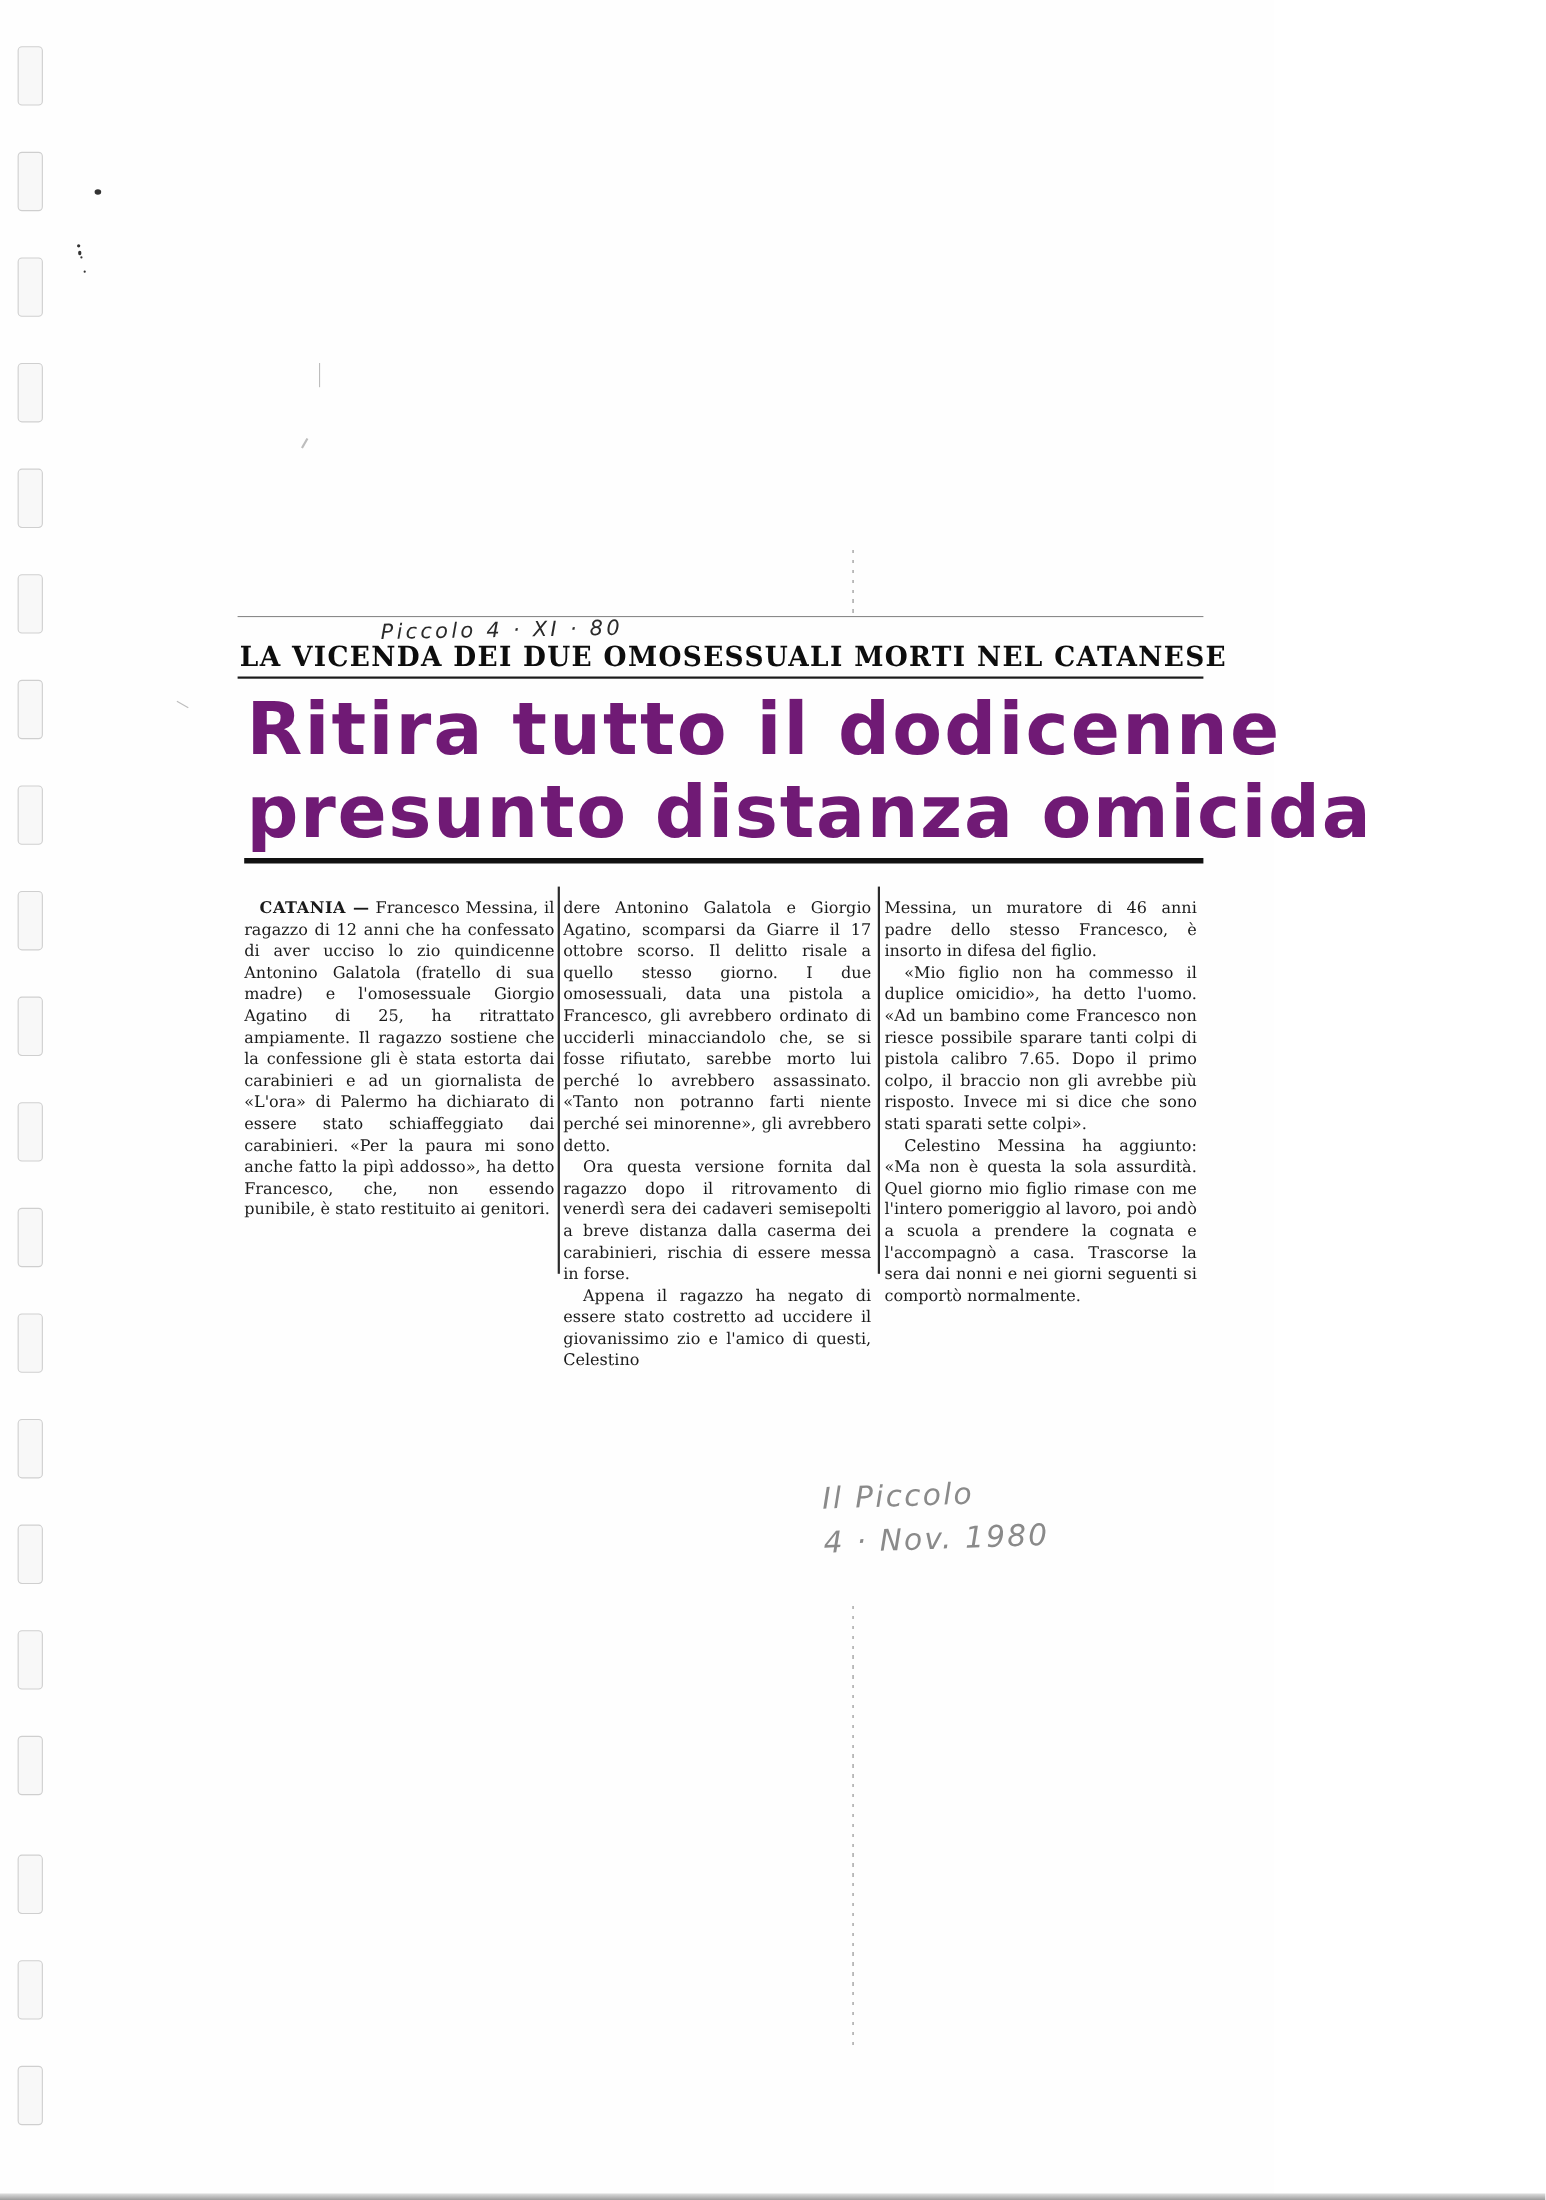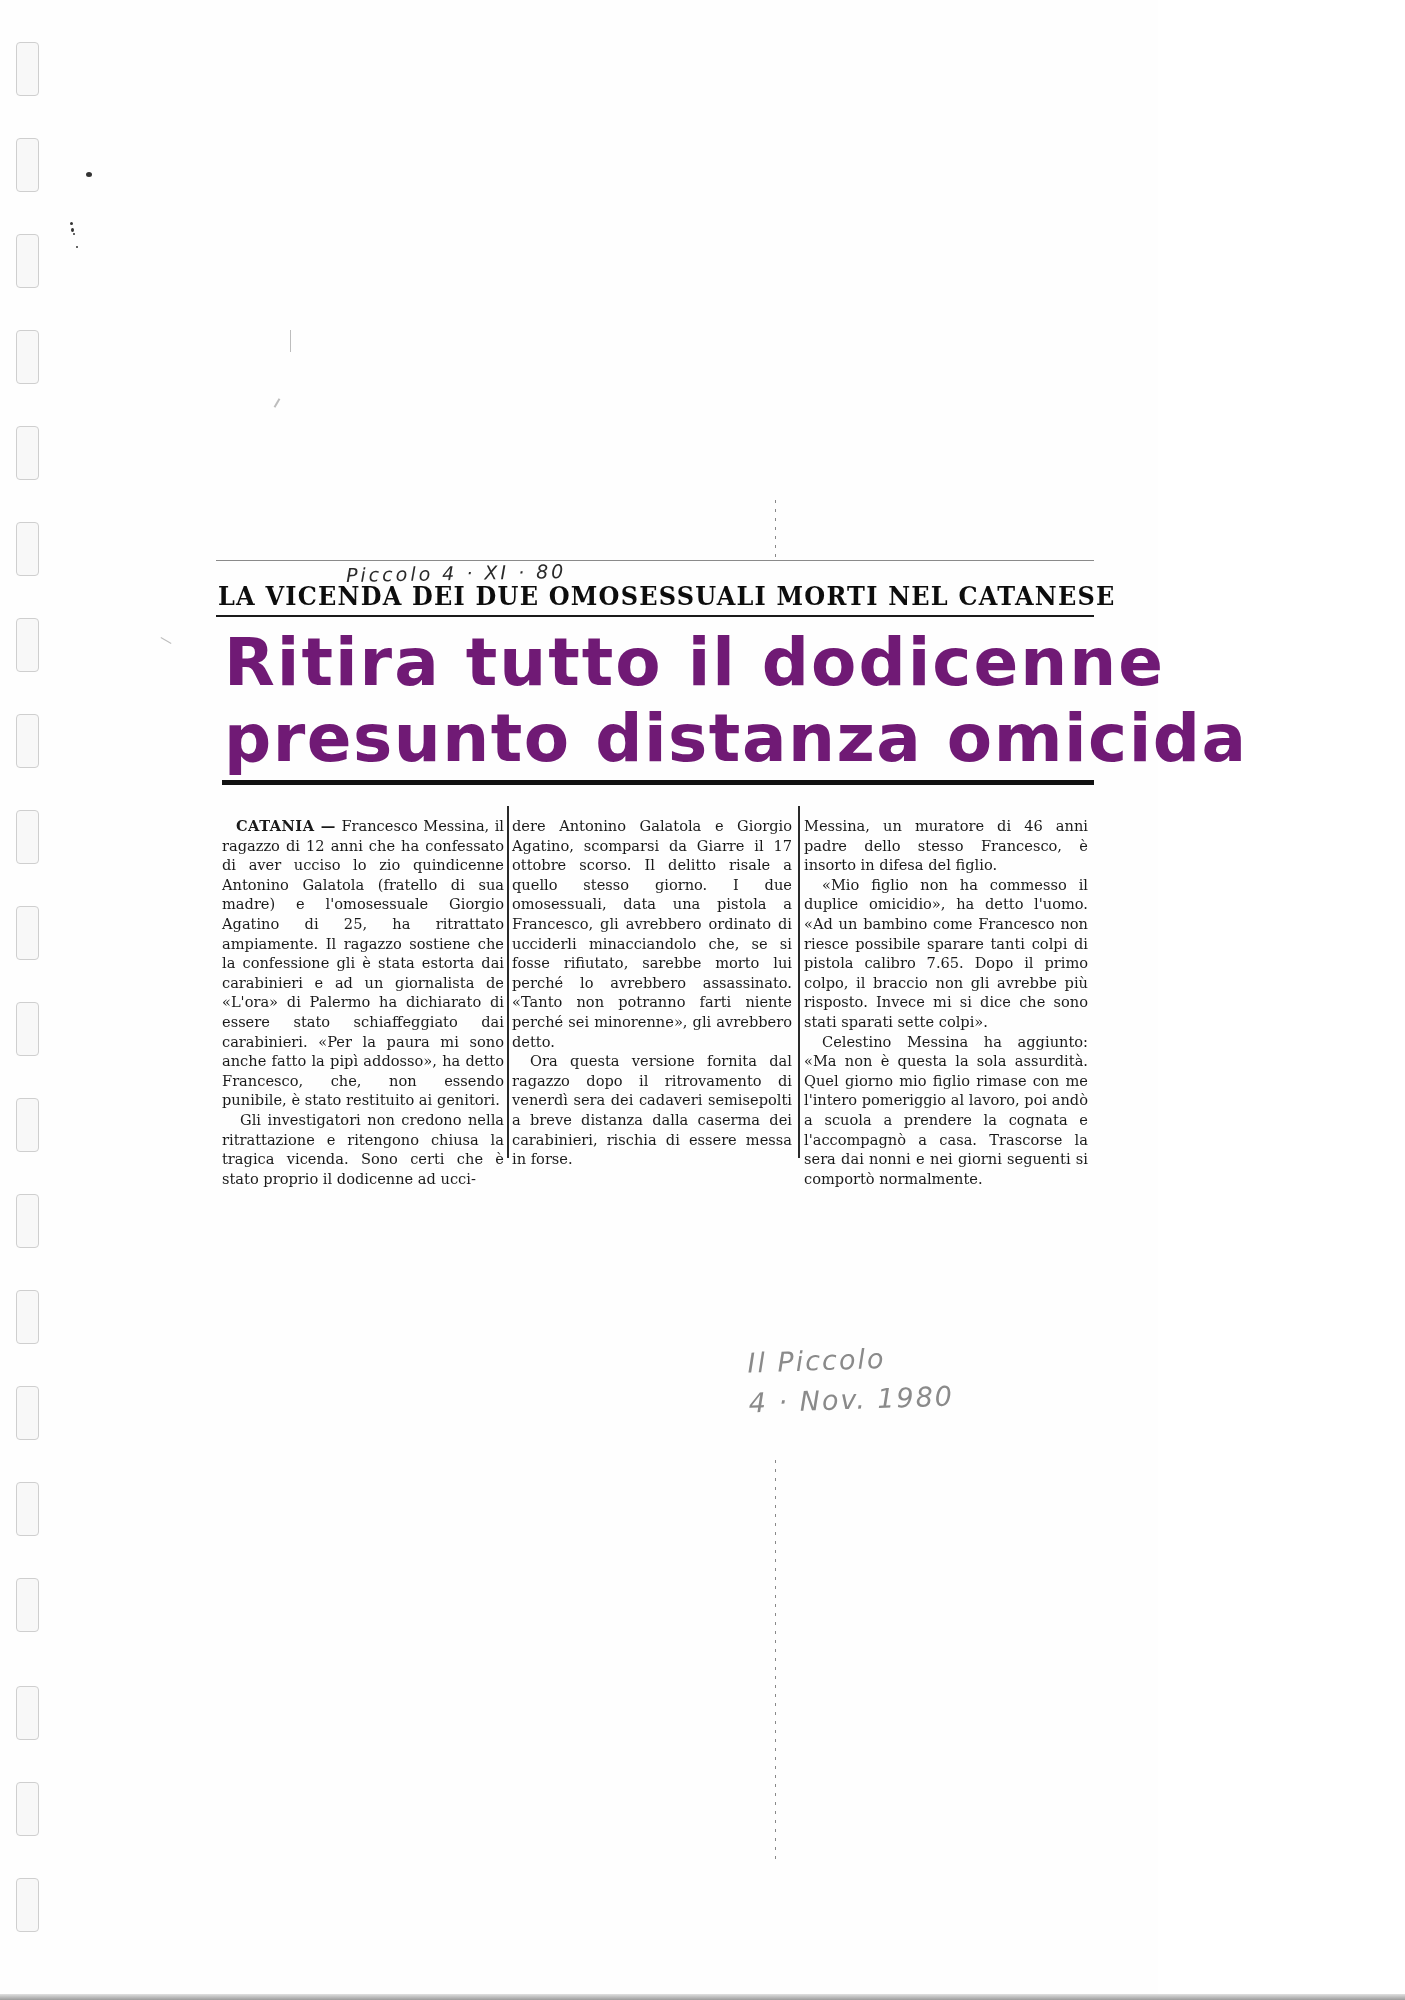--- a/index.html
+++ b/index.html
@@ -198,32 +198,32 @@
 
     <div class="headline l1">Ritira tutto il dodicenne</div>
     <div class="headline l2">presunto distanza omicida</div>
     <div class="rule-head"></div>
 
     <div class="col col1">
       <p class="first">
         <span class="dateline">CATANIA —</span>
         <span>Francesco Messina, il ragazzo di 12 anni che ha confessato di aver ucciso lo zio quindicenne Antonino Galatola (fratello di sua madre) e l'omosessuale Giorgio Agatino di 25, ha ritrattato ampiamente. Il ragazzo sostiene che la confessione gli è stata estorta dai carabinieri e ad un giornalista de «L'ora» di Palermo ha dichiarato di essere stato schiaffeggiato dai carabinieri. «Per la paura mi sono anche fatto la pipì addosso», ha detto Francesco, che, non essendo punibile, è stato restituito ai genitori.</span>
       </p>
-      <p>
-        <span>Gli investigatori non credono nella ritrattazione e ritengono chiusa la tragica vicenda. Sono certi che è stato proprio il dodicenne ad ucci-</span>
-      </p>
     </div>
     <div class="col-divider" style="left:291px;"></div>
 
     <div class="col col2">
       <p class="cont">
         <span>dere Antonino Galatola e Giorgio Agatino, scomparsi da Giarre il 17 ottobre scorso. Il delitto risale a quello stesso giorno. I due omosessuali, data una pistola a Francesco, gli avrebbero ordinato di ucciderli minacciandolo che, se si fosse rifiutato, sarebbe morto lui perché lo avrebbero assassinato. «Tanto non potranno farti niente perché sei minorenne», gli avrebbero detto.</span>
       </p>
       <p>
         <span>Ora questa versione fornita dal ragazzo dopo il ritrovamento di venerdì sera dei cadaveri semisepolti a breve distanza dalla caserma dei carabinieri, rischia di essere messa in forse.</span>
+      </p>
+      <p>
+        <span>Appena il ragazzo ha negato di essere stato costretto ad uccidere il giovanissimo zio e l'amico di questi, Celestino</span>
       </p>
     </div>
     <div class="col-divider" style="left:582px;"></div>
 
     <div class="col col3">
       <p class="cont">
         <span>Messina, un muratore di 46 anni padre dello stesso Francesco, è insorto in difesa del figlio.</span>
       </p>
       <p>
         <span>«Mio figlio non ha commesso il duplice omicidio», ha detto l'uomo. «Ad un bambino come Francesco non riesce possibile sparare tanti colpi di pistola calibro 7.65. Dopo il primo colpo, il braccio non gli avrebbe più risposto. Invece mi si dice che sono stati sparati sette colpi».</span>

